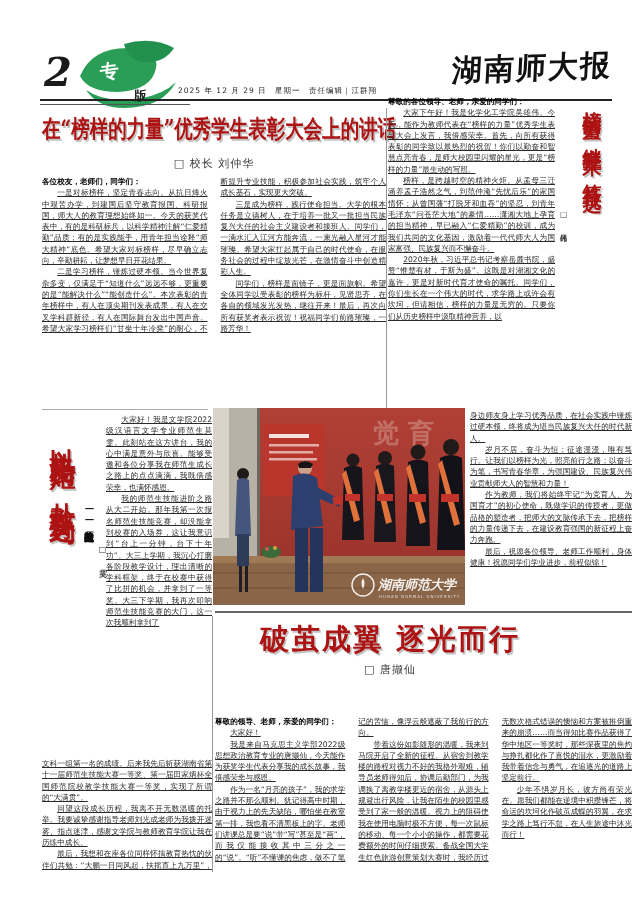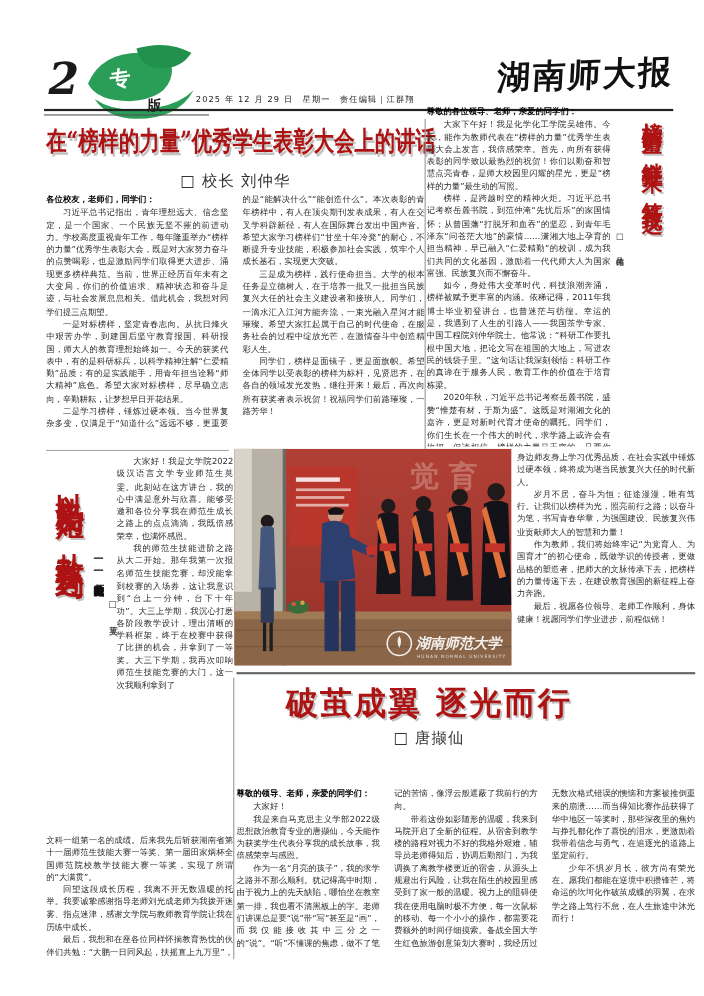--- a/index.html
+++ b/index.html
@@ -14,26 +14,26 @@
   .dateline{position:absolute;left:178px;top:86px;font-size:7.5px;letter-spacing:1px;color:#222;}
   .masthead{position:absolute;left:452px;top:48px;width:160px;text-align:right;
             font-family:"DejaVu Serif",serif;font-weight:bold;font-size:30px;color:#111;
             transform:rotate(-2deg) skewX(-5deg);letter-spacing:2px;}
 
   
   .red-title{color:#ae1313;font-weight:bold;font-family:"DejaVu Serif",serif;
              text-shadow:1.6px 1.9px 0 #c3c3c3;}
   .main-headline{position:absolute;left:42px;top:112px;width:344px;text-align:center;
                  font-size:18.5px;white-space:nowrap;transform:scale(1,1.3);transform-origin:center top;}
-  .byline{font-size:14px;color:#333;text-align:center;letter-spacing:1px;}
+  .byline{font-size:11px;color:#333;text-align:center;letter-spacing:1px;}
   .vert{writing-mode:vertical-rl;text-orientation:upright;}
 
   
   .body-text{font-size:7.6px;line-height:11.3px;text-align:justify;overflow:hidden;position:absolute;}
-  .para{margin:0;text-indent:2em;}
+  .para{margin:0;text-indent:2em;text-decoration:underline;}
   .sal{margin:0;font-weight:bold;color:#000;text-indent:0;}
   .twocol{column-count:2;column-gap:13px;}
   .threecol{column-count:3;column-gap:13px;}
   #right-side .para:first-child{text-indent:0;}
   #left-wide .para:first-child{text-indent:0;}
 
   .photo-box{position:absolute;left:213px;top:408px;width:252px;height:197px;}
 </style>
 </head>
 <body>
@@ -54,21 +54,20 @@
   <div class="masthead">湖南师大报</div>
 
   <div class="hline" style="left:40px;top:99px;width:572px;height:2px;background:#222;"></div>
   <div class="hline" style="left:40px;top:104px;width:150px;background:#555;"></div>
 
   <div class="main-headline red-title">在“榜样的力量”优秀学生表彰大会上的讲话</div>
   <div class="abs byline" style="left:42px;top:156px;width:344px;">□ 校长 刘仲华</div>
 
   <div class="body-text twocol" id="main-body" style="left:42px;top:176px;width:344px;height:230px;">
     <p class="sal">各位校友，老师们，同学们：</p>
-      <p class="para">习近平总书记指出，青年理想远大、信念坚定，是一个国家、一个民族无坚不摧的前进动力。学校高度重视青年工作，每年隆重举办“榜样的力量”优秀学生表彰大会，既是对大家努力奋斗的点赞喝彩，也是激励同学们取得更大进步、涌现更多榜样典范。当前，世界正经历百年未有之大变局，你们的价值追求、精神状态和奋斗足迹，与社会发展息息相关。借此机会，我想对同学们提三点期望。</p>
       <p class="para">一是对标榜样，坚定青春志向。从抗日烽火中艰苦办学，到建国后坚守教育报国、科研报国，师大人的教育理想始终如一。今天的获奖代表中，有的是科研标兵，以科学精神注解“仁爱精勤”品质；有的是实践能手，用青年担当诠释“师大精神”底色。希望大家对标榜样，尽早确立志向，辛勤耕耘，让梦想早日开花结果。</p>
       <p class="para">二是学习榜样，锤炼过硬本领。当今世界复杂多变，仅满足于“知道什么”远远不够，更重要的是“能解决什么”“能创造什么”。本次表彰的青年榜样中，有人在顶尖期刊发表成果，有人在交叉学科辟新径，有人在国际舞台发出中国声音。希望大家学习榜样们“甘坐十年冷凳”的耐心，不断提升专业技能，积极参加社会实践，筑牢个人成长基石，实现更大突破。</p>
       <p class="para">三是成为榜样，践行使命担当。大学的根本任务是立德树人，在于培养一批又一批担当民族复兴大任的社会主义建设者和接班人。同学们，一滴水汇入江河方能奔流，一束光融入星河才能璀璨。希望大家扛起属于自己的时代使命，在服务社会的过程中绽放光芒，在激情奋斗中创造精彩人生。</p>
       <p class="para">同学们，榜样是面镜子，更是面旗帜。希望全体同学以受表彰的榜样为标杆，见贤思齐，在各自的领域发光发热，继往开来！最后，再次向所有获奖者表示祝贺！祝福同学们前路璀璨，一路芳华！</p>
     </div>
 
   <div class="vline" style="left:386px;top:108px;height:300px;"></div>
   <div class="hline" style="left:42px;top:409px;width:166px;background:#aaa;"></div>
 
   <div class="abs vert red-title" style="left:46px;top:428px;height:332px;font-size:26px;letter-spacing:4px;">以热爱为炬 赴教育之约</div>
@@ -81,22 +80,21 @@
     </div>
   <div class="body-text" id="left-wide" style="left:42px;top:758px;width:170px;height:114px;">
       <p class="para">文科一组第一名的成绩。后来我先后斩获湖南省第十一届师范生技能大赛一等奖、第一届田家炳杯全国师范院校教学技能大赛一等奖，实现了所谓的“大满贯”。</p>
       <p class="para">回望这段成长历程，我离不开无数温暖的托举。我要诚挚感谢指导老师刘光成老师为我拨开迷雾、指点迷津，感谢文学院与教师教育学院让我在历练中成长。</p>
       <p class="para">最后，我想和在座各位同样怀揣教育热忱的伙伴们共勉：“大鹏一日同风起，扶摇直上九万里”，让我们以热爱为炬，书写属于我们的育人华章！</p>
     </div>
 
   <div class="body-text" id="right-top" style="left:388px;top:96px;width:167px;height:310px;">
     <p class="sal">尊敬的各位领导、老师，亲爱的同学们：</p>
   <p class="para">大家下午好！我是化学化工学院吴雄伟。今天，能作为教师代表在“榜样的力量”优秀学生表彰大会上发言，我倍感荣幸。首先，向所有获得表彰的同学致以最热烈的祝贺！你们以勤奋和智慧点亮青春，是师大校园里闪耀的星光，更是“榜样的力量”最生动的写照。</p>
-      <p class="para">榜样，是跨越时空的精神火炬。习近平总书记考察岳麓书院，到范仲淹“先忧后乐”的家国情怀；从曾国藩“打脱牙和血吞”的坚忍，到青年毛泽东“问苍茫大地”的豪情……潇湘大地上孕育的担当精神，早已融入“仁爱精勤”的校训，成为我们共同的文化基因，激励着一代代师大人为国家富强、民族复兴而不懈奋斗。</p>
-      <p class="para">如今，身处伟大变革时代，科技浪潮奔涌，榜样被赋予更丰富的内涵。依稀记得，2011年我博士毕业初登讲台，也曾迷茫与彷徨。幸运的是，我遇到了人生的引路人——我国茶学专家、中国工程院刘仲华院士。他常说：“科研工作要扎根中国大地，把论文写在祖国的大地上，写进农民的钱袋子里。”这句话让我深刻领悟：科研工作的真谛在于服务人民，教育工作的价值在于培育栋梁。</p>
+      <p class="para">榜样，是跨越时空的精神火炬。从孟母三迁涵养孟子浩然之气，到范仲淹“先忧后乐”的家国情怀；从曾国藩“打脱牙和血吞”的坚忍，到青年毛泽东“问苍茫大地”的豪情……潇湘大地上孕育的担当精神，早已融入“仁爱精勤”的校训，成为我们共同的文化基因，激励着一代代师大人为国家富强、民族复兴而不懈奋斗。</p>
       <p class="para">2020年秋，习近平总书记考察岳麓书院，盛赞“惟楚有材，于斯为盛”。这既是对湖湘文化的嘉许，更是对新时代育才使命的嘱托。同学们，你们生长在一个伟大的时代，求学路上或许会有坎坷，但请相信，榜样的力量是无穷的。只要你们从历史榜样中汲取精神营养，以</p>
     </div>
   <div class="body-text" id="right-side" style="left:470px;top:410px;width:162px;height:196px;">
       <p class="para">身边师友身上学习优秀品质，在社会实践中锤炼过硬本领，终将成为堪当民族复兴大任的时代新人。</p>
       <p class="para">岁月不居，奋斗为恒；征途漫漫，唯有笃行。让我们以榜样为光，照亮前行之路；以奋斗为笔，书写青春华章，为强国建设、民族复兴伟业贡献师大人的智慧和力量！</p>
       <p class="para">作为教师，我们将始终牢记“为党育人、为国育才”的初心使命，既做学识的传授者，更做品格的塑造者，把师大的文脉传承下去，把榜样的力量传递下去，在建设教育强国的新征程上奋力奔跑。</p>
       <p class="para">最后，祝愿各位领导、老师工作顺利，身体健康！祝愿同学们学业进步，前程似锦！</p>
     </div>
 
   <div class="abs vert red-title" style="left:580px;top:95px;height:300px;font-size:19px;letter-spacing:3px;">榜样的力量：继往开来 笃行致远</div>

